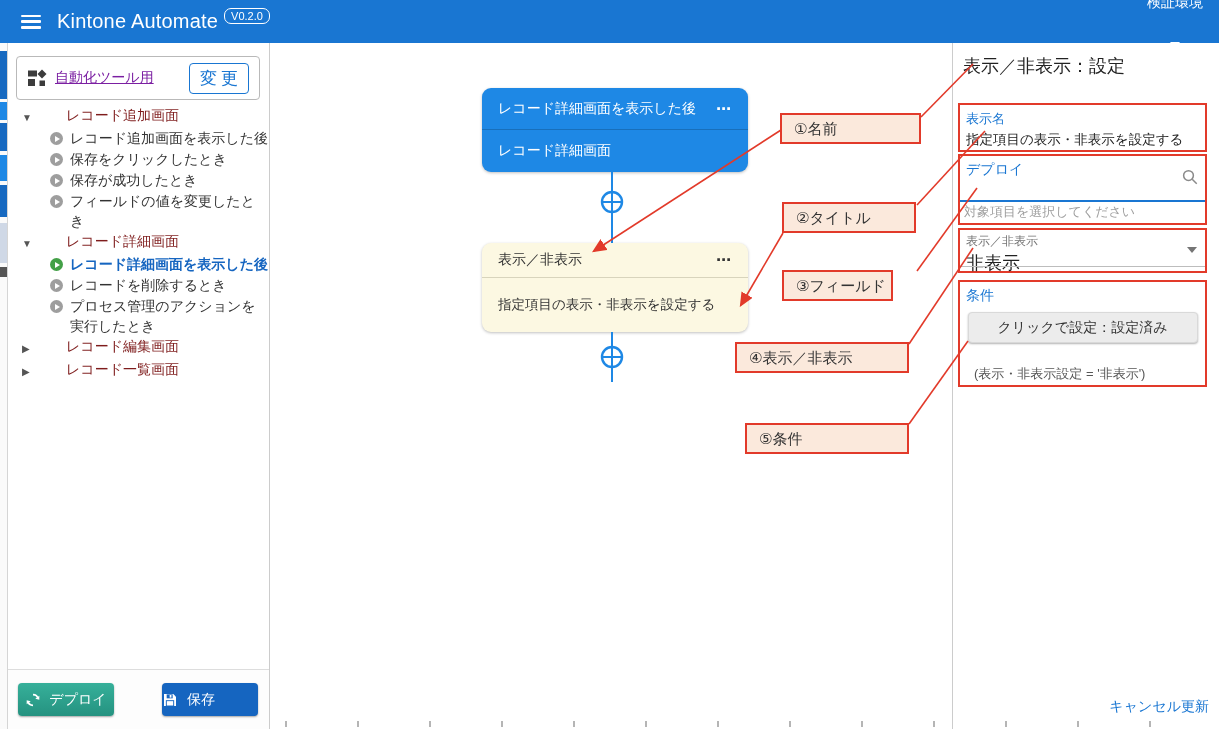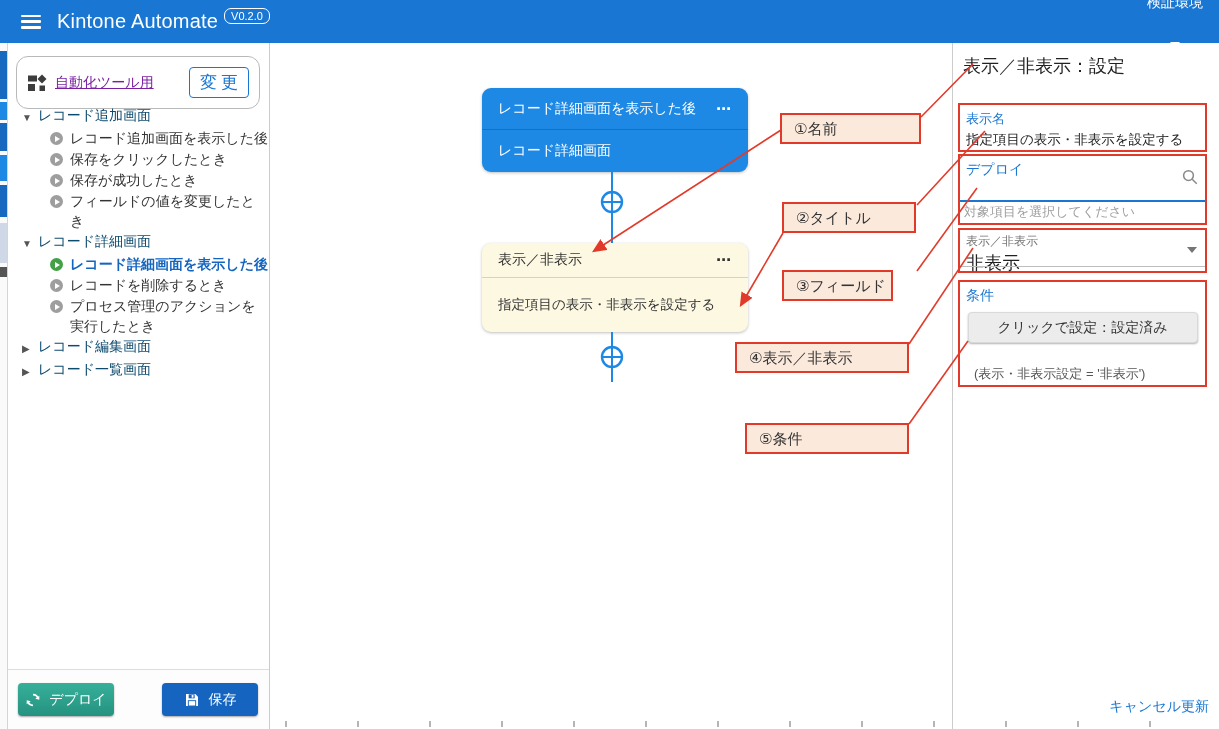--- a/index.html
+++ b/index.html
@@ -20,36 +20,36 @@
   .env-label{color:#fff;font-size:14px;}
   .caret-down{width:0;height:0;border-left:5px solid transparent;border-right:5px solid transparent;border-top:6px solid #fff;}
   .icon-btn{display:flex;align-items:center;justify-content:center;cursor:pointer;}
 
   
   .ministrip{position:absolute;left:0;top:43px;width:8px;height:686px;background:#fafafa;border-right:1px solid #d5d5d5;z-index:5;}
   .ministrip i{position:absolute;left:0;width:7px;display:block;}
 
   
   .sidebar{position:absolute;left:8px;top:43px;width:262px;height:686px;background:#fff;border-right:1px solid #ccc;z-index:10;}
-  .app-box{position:absolute;left:8px;top:13px;width:244px;height:53px;border:1px solid #b9b9b9;border-radius:12px;display:flex;align-items:center;padding:0 10px;background:#fff;}
+  .app-box{position:absolute;left:8px;top:13px;width:244px;height:44px;border:1px solid #b9b9b9;border-radius:4px;display:flex;align-items:center;padding:0 10px;background:#fff;}
   .app-link{color:var(--link-purple);font-size:14px;text-decoration:underline;margin-left:8px;cursor:pointer;white-space:nowrap;}
   .change-btn{margin-left:auto;border:1px solid var(--accent);color:var(--accent);background:#fff;font-size:17px;letter-spacing:4px;padding:3px 6px 3px 10px;border-radius:4px;cursor:pointer;}
   .tree{position:absolute;left:0;top:62px;width:262px;}
   .tree-row{display:flex;align-items:flex-start;min-height:21px;line-height:20px;font-size:14px;color:#333;cursor:pointer;}
   .tree-row .expander{width:12px;font-size:10px;color:#555;margin:3px 4px 0 14px;}
-  .tree-row.group .lbl{color:#0c4a6e;}
+  .tree-row.group .lbl{color:#7f1d1d;margin-left:28px;}
   .tree-row.child{padding-left:42px;}
   .play{flex:0 0 13px;width:13px;height:13px;border-radius:50%;background:#9e9e9e;margin:4px 7px 0 0;position:relative;}
   .play::after{content:"";position:absolute;left:5px;top:3.5px;border-left:5px solid #fff;border-top:3px solid transparent;border-bottom:3px solid transparent;}
   .tree-row.selected .play{background:var(--green);}
   .tree-row.selected .lbl{color:var(--save-blue);font-weight:bold;}
   .tree-row .lbl{max-width:198px;}
   .sidebar-footer{position:absolute;left:0;bottom:0;width:261px;height:60px;border-top:1px solid #ddd;background:#fdfdfd;}
   .deploy-btn{position:absolute;left:10px;top:13px;width:96px;height:33px;border:none;border-radius:4px;color:#fff;font-size:14px;background:linear-gradient(#36b09a,#259280);box-shadow:0 1px 2px rgba(0,0,0,.35);display:flex;align-items:center;justify-content:center;gap:8px;cursor:pointer;}
-  .save-btn{position:absolute;left:154px;top:13px;width:96px;height:33px;border:none;border-radius:4px;color:#fff;font-size:14px;background:var(--save-blue);box-shadow:0 1px 2px rgba(0,0,0,.35);display:flex;align-items:center;justify-content:center;gap:9px;cursor:pointer;}
+  .save-btn{position:absolute;left:154px;top:13px;width:96px;height:33px;border:none;border-radius:4px;color:#fff;font-size:14px;background:var(--save-blue);box-shadow:0 1px 2px rgba(0,0,0,.35);display:flex;align-items:center;justify-content:flex-start;gap:9px;cursor:pointer;}
 
   
   .canvas{position:absolute;left:270px;top:43px;width:683px;height:686px;background:#fff;border-right:1px solid #ccc;}
   .node{position:absolute;left:212px;width:266px;border-radius:9px;overflow:hidden;box-shadow:0 1px 3px rgba(0,0,0,.25);}
   .node .hd{display:flex;align-items:center;padding:0 16px;font-size:14px;}
   .node .bd{display:flex;align-items:center;padding:0 16px;font-size:14px;}
   .node-trigger{top:45px;height:84px;background:var(--node-blue);color:#fff;}
   .node-trigger .hd{height:42px;border-bottom:1px solid rgba(0,0,0,.18);}
   .node-trigger .bd{height:42px;}
   .node-action{top:200px;height:89px;background:#fcf8e2;color:#333;}

